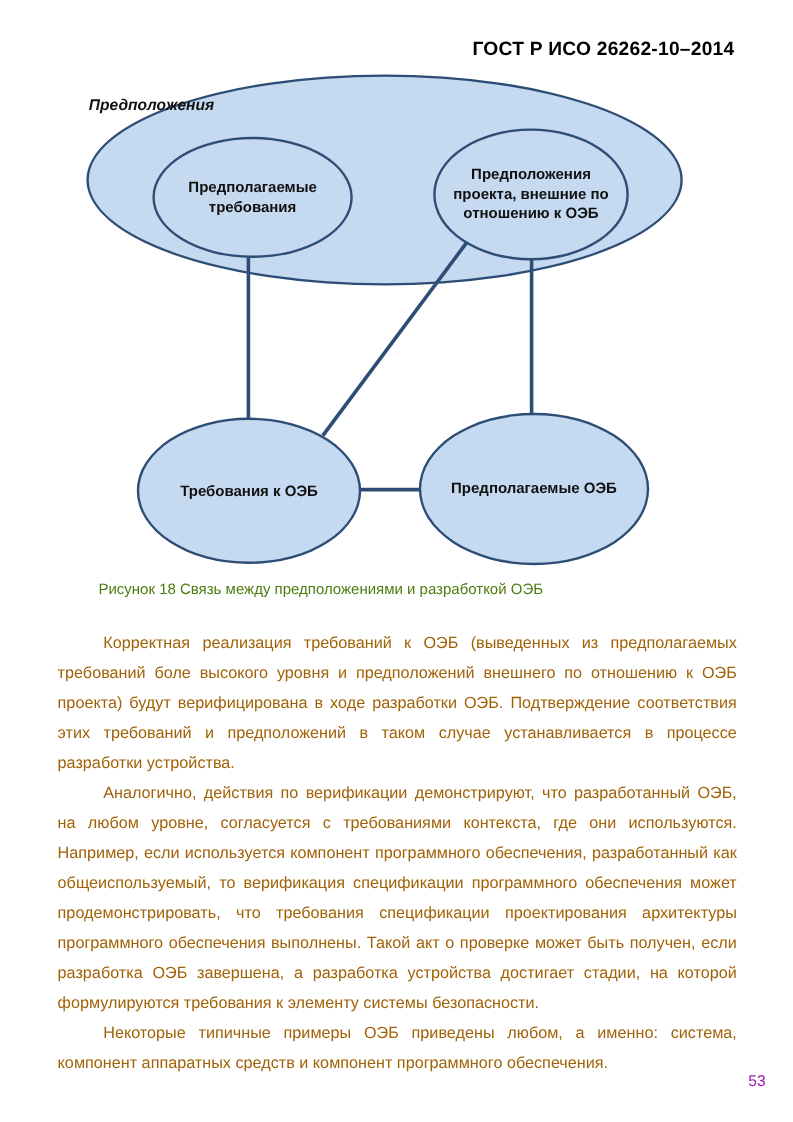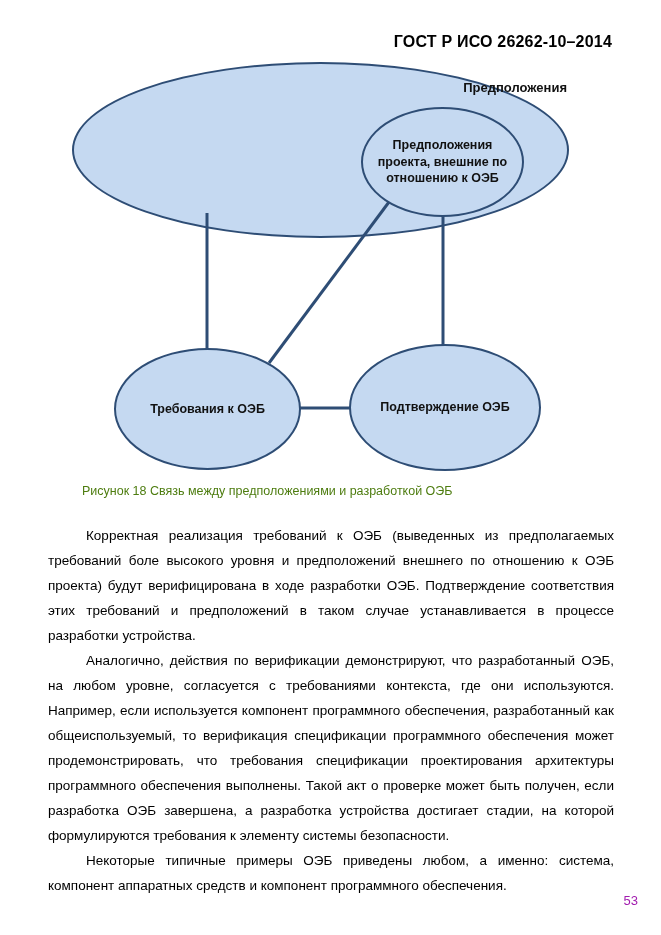--- a/index.html
+++ b/index.html
@@ -43,24 +43,25 @@
     top: 62px;
     width: 497px;
     height: 176px;
     z-index: 1;
   }
   .outer-label {
     position: absolute;
     left: 0;
     right: 0;
     top: 16px;
-    text-align: right;
+    text-align: left;
     font-size: 13px;
     font-weight: bold;
     color: #111111;
+    font-style: italic;
   }
   .node {
     z-index: 3;
     display: flex;
     align-items: center;
     justify-content: center;
     text-align: center;
     font-size: 12.5px;
     font-weight: bold;
     color: #111111;
@@ -112,21 +113,21 @@
     left: 82px;
     top: 484px;
     font-size: 12.5px;
     color: #4d7c0f;
   }
   .body-text {
     position: absolute;
     left: 48px;
     top: 523px;
     width: 566px;
-    color: #000000;
+    color: #a16207;
   }
   .body-text p {
     margin: 0;
     font-size: 13.5px;
     line-height: 25px;
     text-align: justify;
     text-indent: 38px;
   }
   .page-number {
     position: absolute;
@@ -149,31 +150,34 @@
       <div class="outer-label">Предположения</div>
     </div>
 
     <svg class="connectors" viewBox="0 0 661 505" xmlns="http://www.w3.org/2000/svg">
       <line x1="207" y1="213" x2="207" y2="352" stroke="#2e4d75"></line>
       <line x1="389" y1="202" x2="269" y2="363" stroke="#2e4d75"></line>
       <line x1="443" y1="215" x2="443" y2="346" stroke="#2e4d75"></line>
       <line x1="300" y1="408" x2="351" y2="408" stroke="#2e4d75"></line>
     </svg>
 
+    <div class="ellipse node node-assumed">
+      <span>Предполагаемые требования</span>
+    </div>
 
     <div class="ellipse node node-external">
       <span>Предположения проекта, внешние по отношению к ОЭБ</span>
     </div>
 
     <div class="ellipse node node-req">
       <span>Требования к ОЭБ</span>
     </div>
 
     <div class="ellipse node node-design">
-      <span>Подтверждение ОЭБ</span>
+      <span>Предполагаемые ОЭБ</span>
     </div>
 
   </div>
 
   <div class="figure-caption">Рисунок 18 Связь между предположениями и разработкой ОЭБ</div>
 
   <div class="body-text">
     <p>Корректная реализация требований к ОЭБ (выведенных из предполагаемых требований боле высокого уровня и предположений внешнего по отношению к ОЭБ проекта) будут верифицирована в ходе разработки ОЭБ. Подтверждение соответствия этих требований и предположений в таком случае устанавливается в процессе разработки устройства.</p>
     <p>Аналогично, действия по верификации демонстрируют, что разработанный ОЭБ, на любом уровне, согласуется с требованиями контекста, где они используются. Например, если используется компонент программного обеспечения, разработанный как общеиспользуемый, то верификация спецификации программного обеспечения может продемонстрировать, что требования спецификации проектирования архитектуры программного обеспечения выполнены. Такой акт о проверке может быть получен, если разработка ОЭБ завершена, а разработка устройства достигает стадии, на которой формулируются требования к элементу системы безопасности.</p>
     <p>Некоторые типичные примеры ОЭБ приведены любом, а именно: система, компонент аппаратных средств и компонент программного обеспечения.</p>

